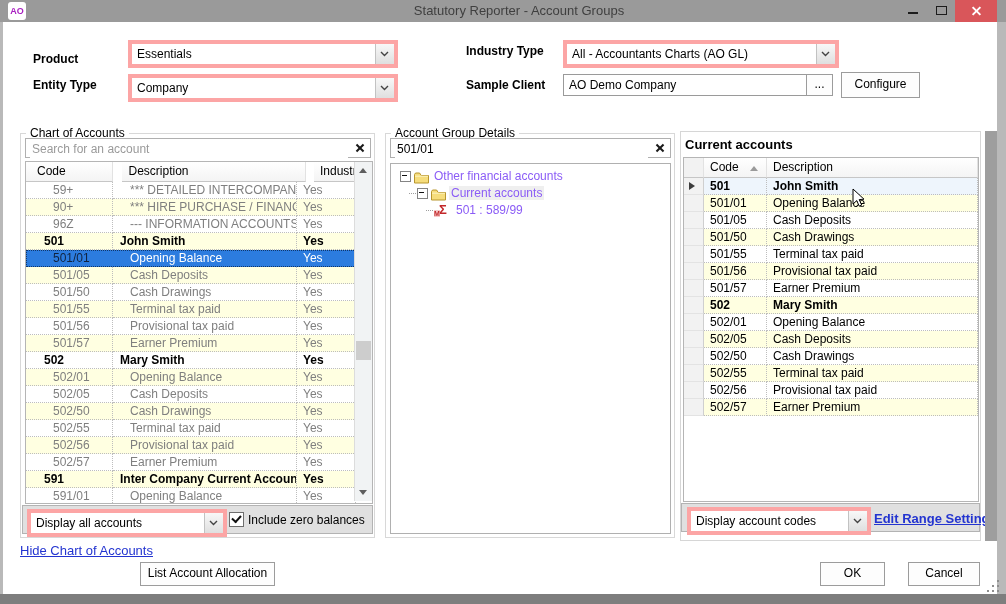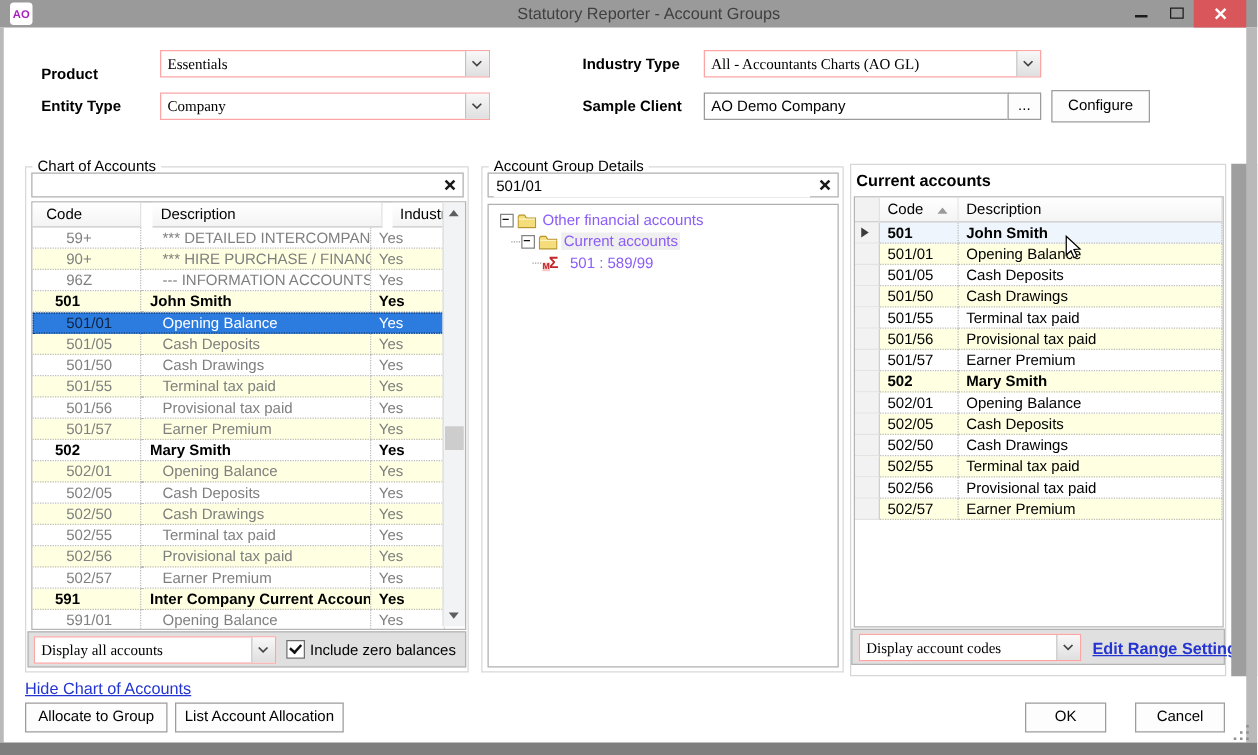--- a/index.html
+++ b/index.html
@@ -20,21 +20,21 @@
   .btn-close i,.clear-x i{position:absolute;}
   .btn-close .x1,.btn-close .x2{left:16px;top:10px;width:11px;height:2px;background:#fff;}
   .btn-close .x1{transform:rotate(45deg);} .btn-close .x2{transform:rotate(-45deg);}
   .frame-left{position:absolute;left:0;top:22px;width:3px;height:572px;background:#b9b9b9;}
   .frame-right{position:absolute;left:997px;top:22px;width:9px;height:572px;background:#b9b9b9;}
   .frame-bottom{position:absolute;left:0;top:594px;width:1006px;height:10px;background:#7e7e7e;}
   .right-band{position:absolute;left:985px;top:131px;width:21px;height:410px;background:#9e9e9e;}
 
   
   .flabel{position:absolute;font-size:12px;font-weight:bold;color:#000;}
-  .combo{position:absolute;height:20px;border:1px solid #fca5a5;background:#fff;font-family:Liberation Serif, serif;}
+  .combo{position:absolute;height:20px;border:4px solid #fca5a5;background:#fff;}
   .combo-val{position:absolute;left:5px;top:3px;font-size:12px;color:#000;white-space:nowrap;}
   .combo-btn{position:absolute;right:0;top:0;width:18px;height:100%;background:linear-gradient(#f8f8f8,#dfdfdf);
              border-left:1px solid #c2c2c2;}
   .combo-btn svg{position:absolute;left:4px;top:7px;}
   .textbox{position:absolute;height:20px;border:1px solid #9a9a9a;background:#fff;}
   .textbox .tb-val{position:absolute;left:5px;top:3px;font-size:12px;color:#000;}
   .pushbtn{position:absolute;background:#fdfdfd;border:1px solid #9c9c9c;font-size:12px;color:#000;
            text-align:center;cursor:default;}
 
   
@@ -159,20 +159,21 @@
   <span class="flabel" style="left:466px;top:78px;">Sample Client</span>
   <div class="textbox" style="left:563px;top:74px;width:243px;">
     <span class="tb-val">AO Demo Company</span>
   </div>
   <div class="pushbtn" style="left:806px;top:74px;width:25px;height:20px;line-height:18px;">...</div>
   <div class="pushbtn" style="left:841px;top:72px;width:77px;height:24px;line-height:22px;">Configure</div>
 
   <div class="groupbox" style="left:20px;top:133px;width:353px;height:403px;">
     <span class="gb-label">Chart of Accounts</span>
     <div class="searchwrap" style="left:4px;top:4px;width:344px;height:18px;">
+      <input placeholder="Search for an account" style="">
       <span class="clear-x">
           <i class="x1"></i>
           <i class="x2"></i>
         </span>
     </div>
     <div class="dtable" style="left:4px;top:27px;width:346px;height:341px;">
       <div class="thead">
         <div class="th" style="width:87px;">Code</div>
         <div class="th" style="width:184px;padding-left:7px;">Description</div>
         <div class="th" style="width:58px;padding-left:6px;">Industry</div>
@@ -293,21 +294,20 @@
             </svg>
           </span>
       </div>
       <span class="checkbox" style="left:206px;top:6px;">
           <i></i>
         </span>
       <span class="cb-label" style="left:225px;top:7px;">Include zero balances</span>
     </div>
   </div>
   <span class="link" style="left:20px;top:543px;">Hide Chart of Accounts</span>
-  <div class="pushbtn" style="left:20px;top:562px;width:112px;height:22px;line-height:20px;">Allocate to Group</div>
   <div class="pushbtn" style="left:140px;top:562px;width:133px;height:22px;line-height:20px;">List Account Allocation</div>
 
   <div class="groupbox" style="left:385px;top:133px;width:288px;height:403px;">
     <span class="gb-label">Account Group Details</span>
     <div class="searchwrap" style="left:4px;top:4px;width:279px;height:18px;">
       <input value="501/01" style="">
       <span class="clear-x">
           <i class="x1"></i>
           <i class="x2"></i>
         </span>

